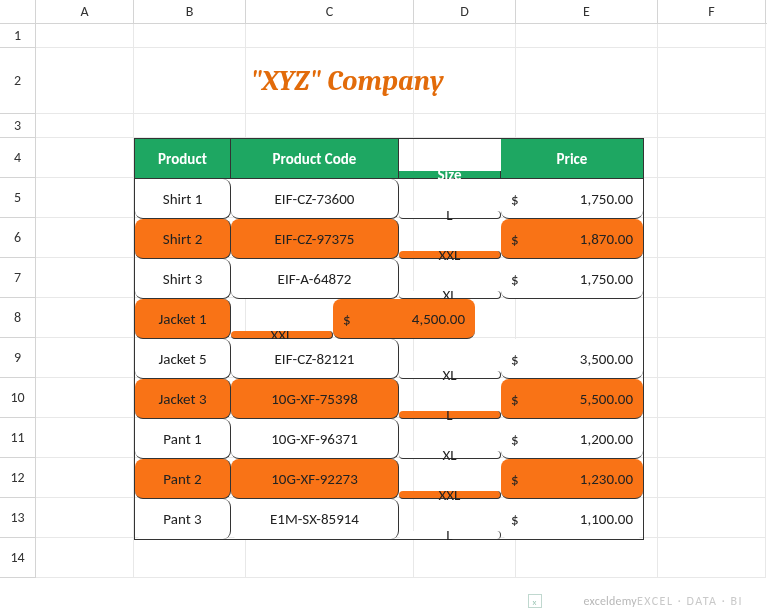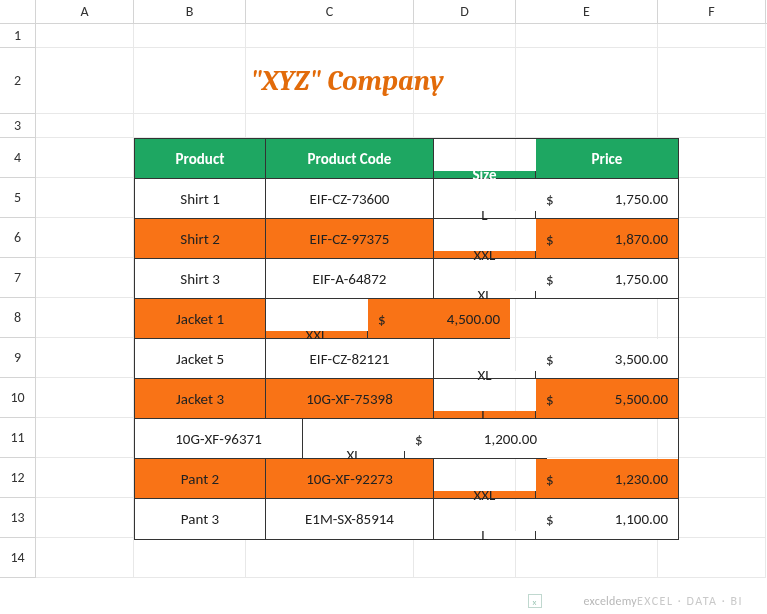--- a/index.html
+++ b/index.html
@@ -106,23 +106,23 @@
     font-size: 15px;
   }
   .th:last-child, .td:last-child { border-right: none; }
   .trow:last-child .td { border-bottom: none; }
   .th {
     background: #1ea762;
     color: #fff;
     font-weight: 700;
     justify-content: center;
   }
-  .td { background: #fff; justify-content: center; color: #222; }
+  .td { background: #fff; justify-content: center; color: #222; border-radius: 8px; }
   .trow.alt .td { background: #f97316; }
-  .wB { width: 131px; }
+  .wB { width: 96px; }
   .wC { width: 168px; }
   .wD { width: 102px; margin-top: 32px; }
   .wE { width: 142px; }
   .price { justify-content: space-between; padding: 0 10px 0 10px; }
   .price .cur { text-align: left; }
   .price .num { text-align: right; }
 
   .watermark {
     position: absolute;
     right: 24px;
@@ -358,20 +358,21 @@
             <div class="trow alt">
               <div class="td wB">Jacket 3</div>
               <div class="td wC">10G-XF-75398</div>
               <div class="td wD">L</div>
               <div class="td wE price">
                 <span class="cur">$</span>
                 <span class="num">5,500.00</span>
               </div>
             </div>
             <div class="trow">
+              <div class="td wB">Pant 1</div>
               <div class="td wC">10G-XF-96371</div>
               <div class="td wD">XL</div>
               <div class="td wE price">
                 <span class="cur">$</span>
                 <span class="num">1,200.00</span>
               </div>
             </div>
             <div class="trow alt">
               <div class="td wB">Pant 2</div>
               <div class="td wC">10G-XF-92273</div>

